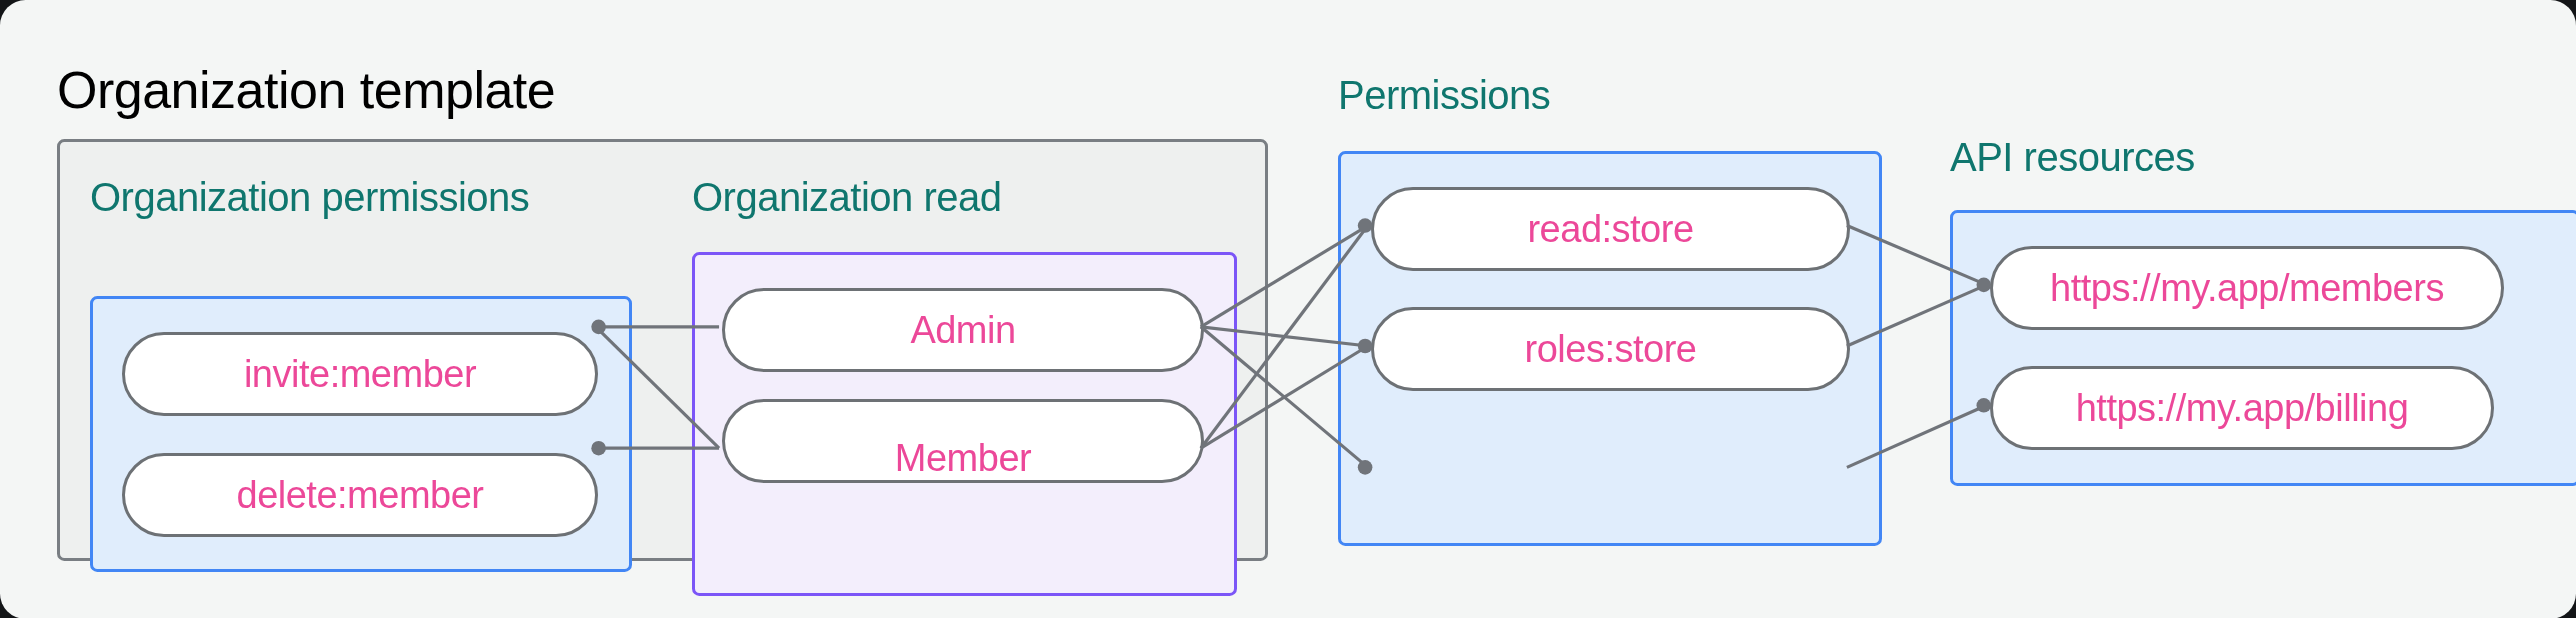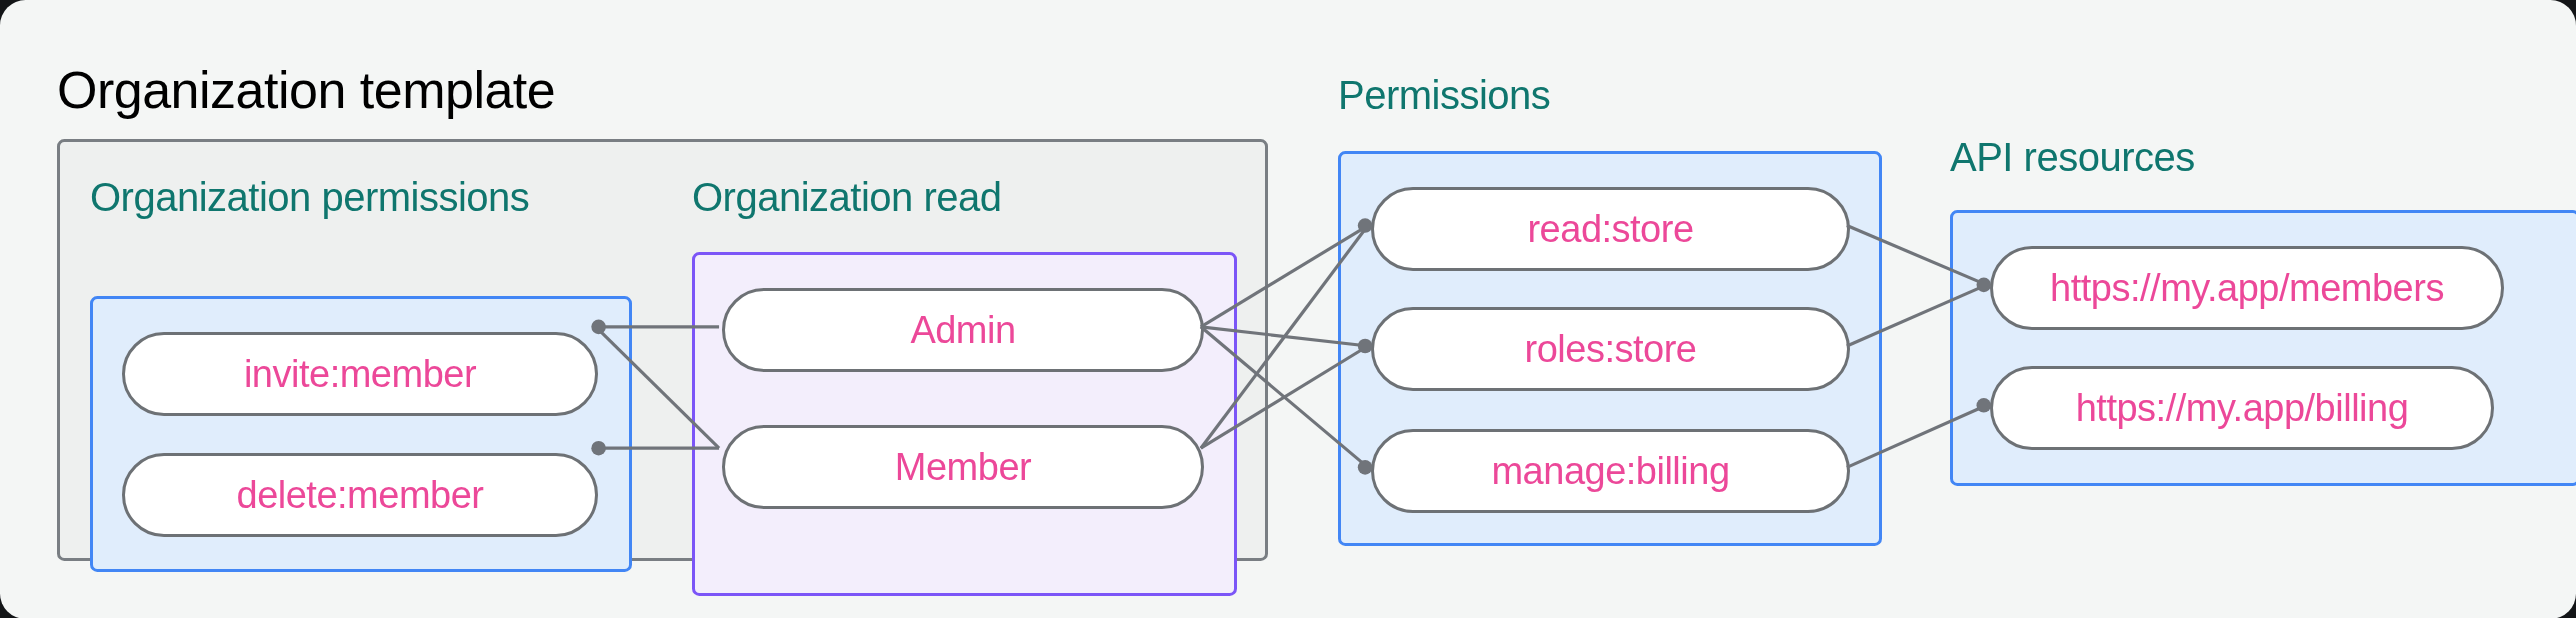--- a/index.html
+++ b/index.html
@@ -64,36 +64,33 @@
       <span>delete:member</span>
     </div>
   </div>
 
   <div class="group-label" style="left:692px;top:175px;">Organization read</div>
 
   <div class="box purple" style="left:692px;top:252px;width:545px;height:344px;">
     <div class="pill" style="left:27px;top:33px;width:482px;height:84px;">
       <span>Admin</span>
     </div>
-    <div class="pill" style="left:27px;top:170px;width:482px;height:84px;">
+    <div class="pill" style="left:27px;top:144px;width:482px;height:84px;align-items:flex-end;">
       <span>Member</span>
     </div>
   </div>
 
   <div class="group-label" style="left:1338px;top:73px;">Permissions</div>
 
   <div class="box blue" style="left:1338px;top:151px;width:544px;height:395px;">
     <div class="pill" style="left:30px;top:33px;width:479px;height:84px;">
       <span>read:store</span>
     </div>
     <div class="pill" style="left:30px;top:153px;width:479px;height:84px;">
       <span>roles:store</span>
-    </div>
-    <div class="pill" style="left:30px;top:275px;width:479px;height:84px;">
-      <span>manage:billing</span>
     </div>
   </div>
 
   <div class="group-label" style="left:1950px;top:135px;">API resources</div>
 
   <div class="box blue" style="left:1950px;top:210px;width:630px;height:276px;">
     <div class="pill" style="left:37px;top:33px;width:514px;height:84px;">
       <span>https://my.app/members</span>
     </div>
     <div class="pill" style="left:37px;top:153px;width:504px;height:84px;">

